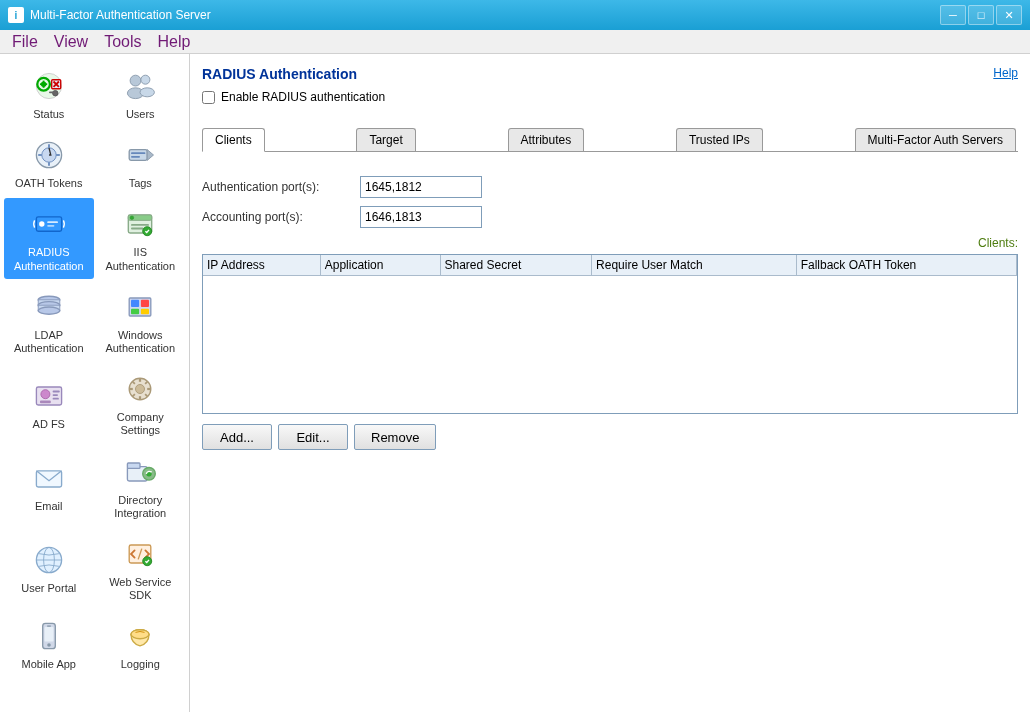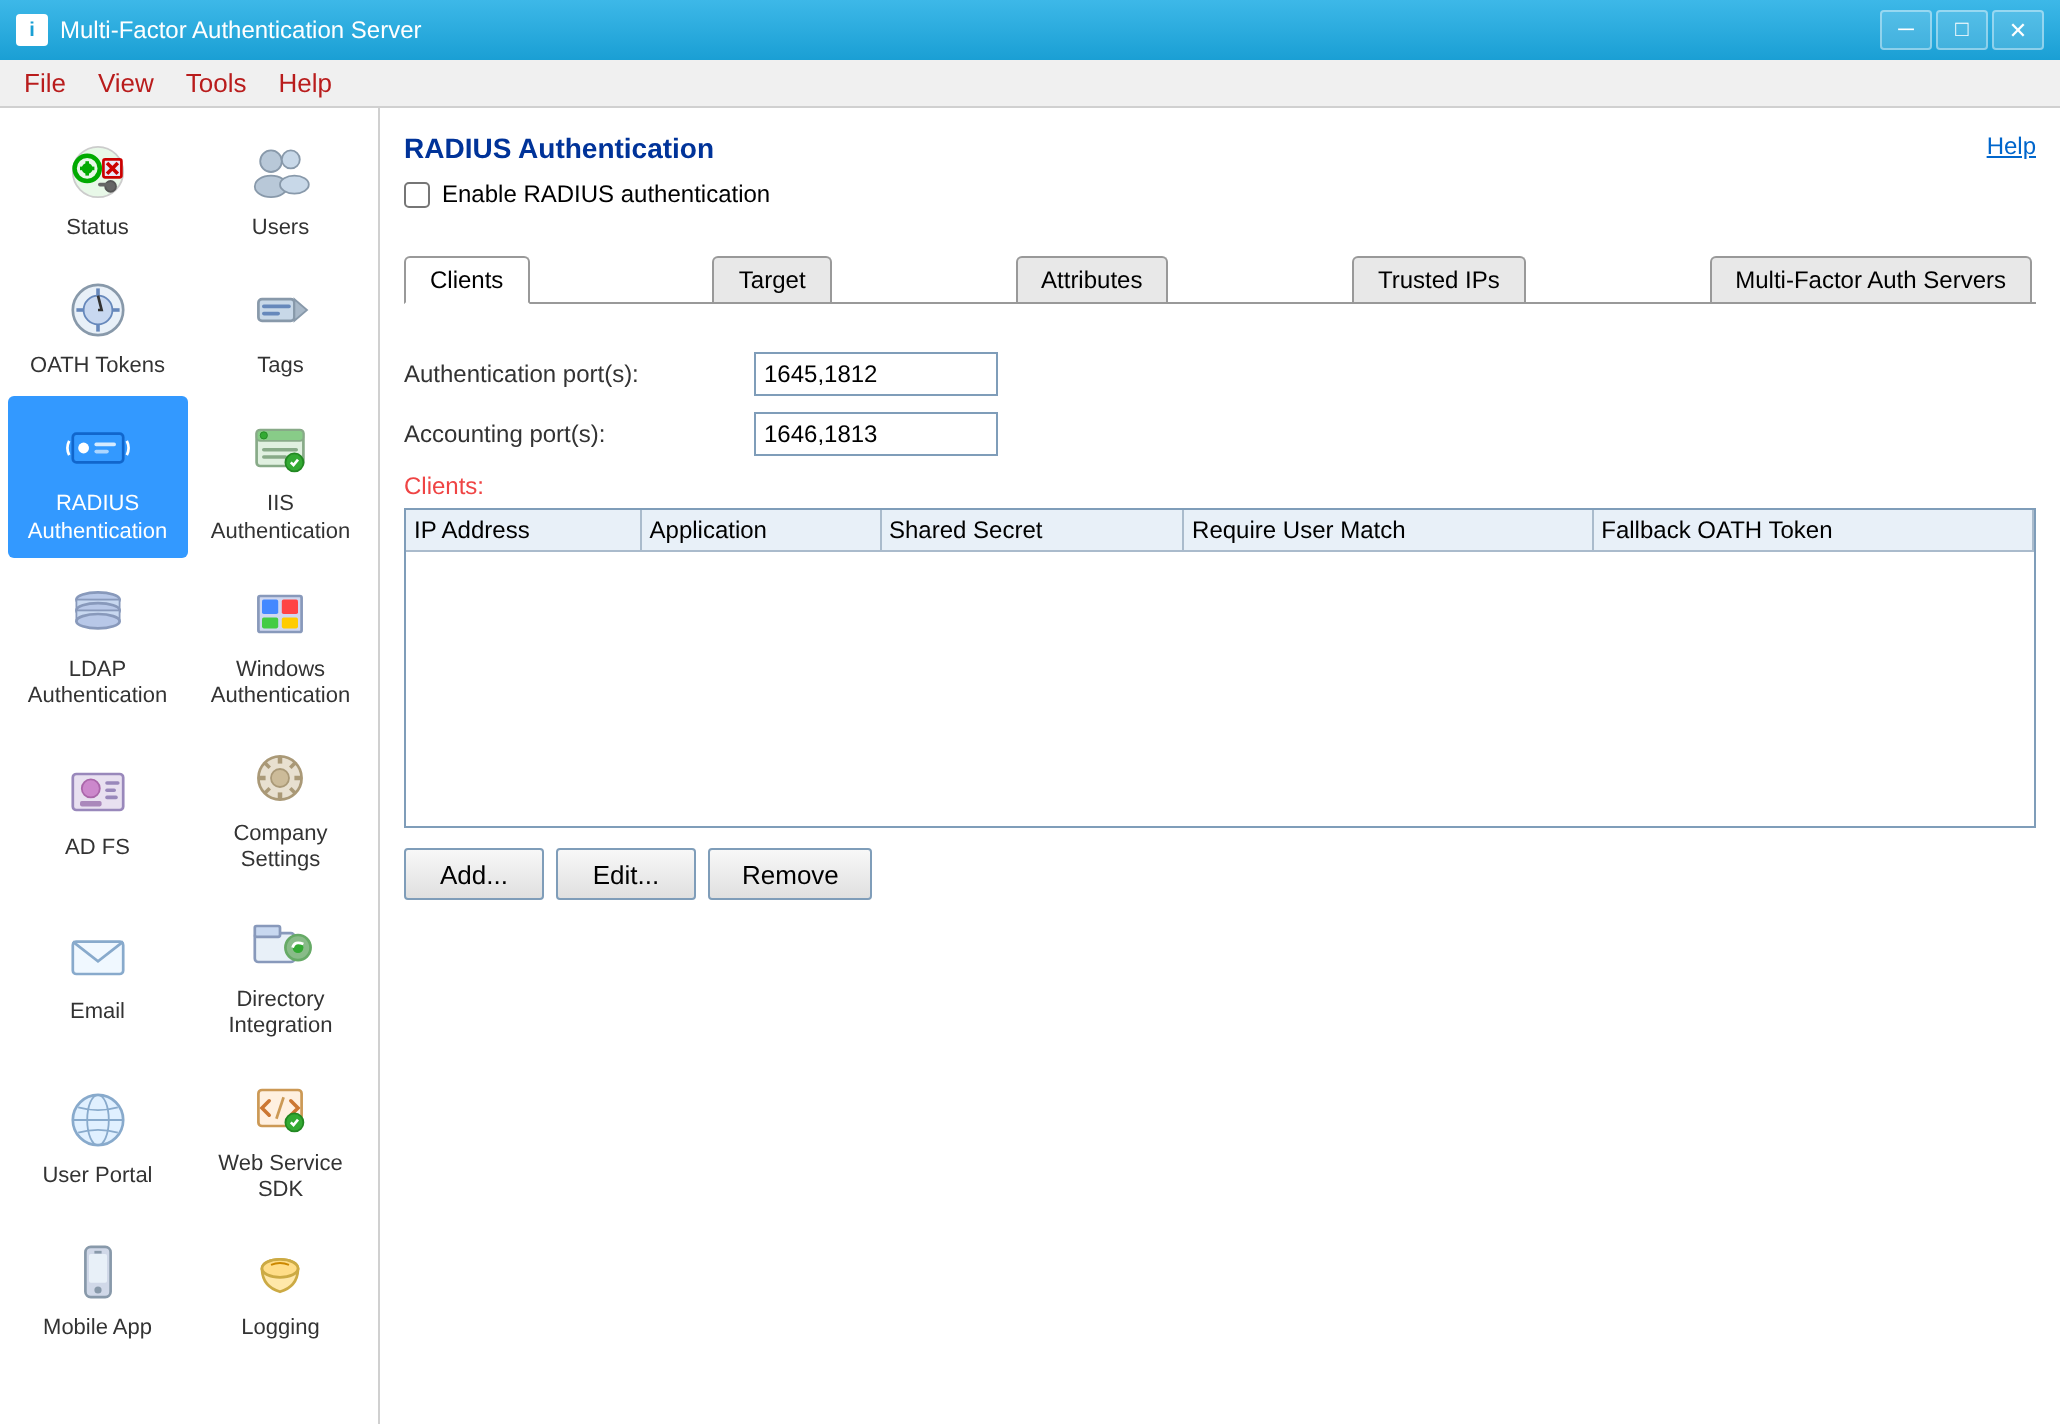--- a/index.html
+++ b/index.html
@@ -66,22 +66,22 @@
       background: #f0f0f0;
       border-bottom: 1px solid #d0d0d0;
       height: 24px;
       display: flex;
       align-items: center;
       padding: 0 4px;
     }
     .menu-item {
       padding: 3px 8px;
       cursor: pointer;
-      font-size: 13px;
-      color: #b91c1c;
+      font-size: 16px;
+      color: #701a75;
       border-radius: 2px;
     }
 
     
     .main-layout {
       display: flex;
       height: calc(712px - 54px);
     }
 
     
@@ -192,42 +192,43 @@
       margin-bottom: -1px;
       z-index: 1;
       position: relative;
     }
 
     
     .form-row {
       display: flex;
       align-items: center;
       margin-bottom: 8px;
-      gap: 25px;
+      gap: 8px;
     }
     .form-label {
       font-size: 12px;
       color: #333;
       min-width: 150px;
     }
     .form-input {
       border: 1px solid #7f9db9;
       padding: 2px 4px;
       font-size: 12px;
       width: 122px;
       height: 22px;
       background: white;
     }
 
     
     .section-label {
       font-size: 12px;
       font-weight: normal;
       margin-bottom: 4px;
-      color: #ef4444;
+      color: #4d7c0f;
+      text-align: right;
     }
     .clients-table-container {
       border: 1px solid #7f9db9;
       background: white;
       height: 160px;
       overflow: auto;
     }
     .clients-table {
       width: 100%;
       border-collapse: collapse;

